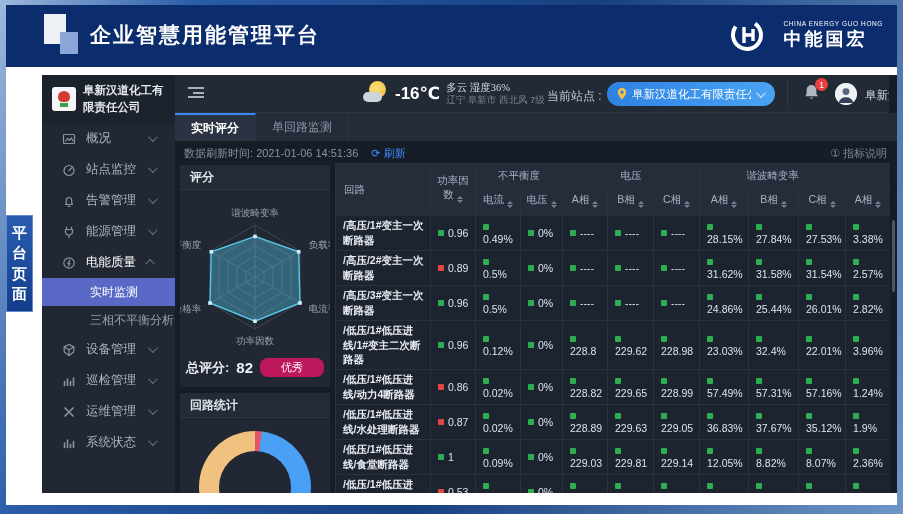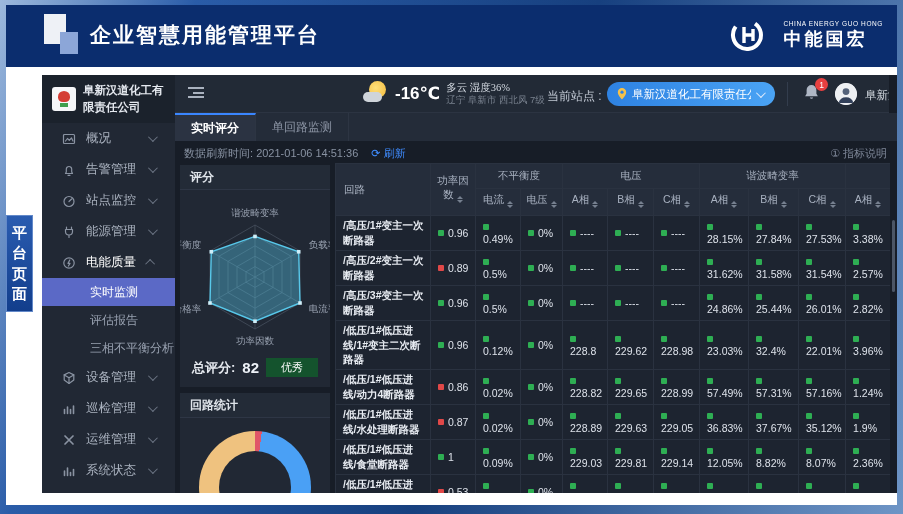--- a/index.html
+++ b/index.html
@@ -69,21 +69,21 @@
   .refresh-link { color:#3f8cff; margin-left:10px; cursor:pointer; }
   .indicator { position:absolute; right:10px; top:5px; font-size:11px; color:#7e8798; cursor:pointer; }
   
   .panel { position:absolute; background:#212834; overflow:hidden; }
   #panel1 { left:138px; top:90px; width:150px; height:222px; }
   #panel2 { left:138px; top:318px; width:150px; height:100px; }
   .panel-h { height:25px; line-height:25px; padding-left:10px; color:#dfe4ea; font-size:12px; font-weight:bold; border-bottom:1px solid #2e3645; background:#232b37; }
   .score-row { position:absolute; left:0; bottom:10px; width:100%; display:flex; align-items:center; justify-content:center; gap:7px; }
   .score-label { color:#e6eaf0; font-size:13px; font-weight:bold; }
   .score-val { color:#eef2f8; font-size:15px; font-weight:bold; }
-  .grade-badge { background:#14532d; color:#fff; font-size:11px; padding:2px 15px; border-radius:0; }
+  .grade-badge { background:#be185d; color:#fff; font-size:11px; padding:2px 21px; border-radius:8px; }
   .donut { position:absolute; left:19px; top:38px; width:112px; height:112px; border-radius:50%; }
   .donut-hole { position:absolute; left:39px; top:58px; width:72px; height:72px; border-radius:50%; background:#212834; }
   
   #tablewrap { position:absolute; left:293px; top:88px; width:555px; height:330px; overflow:hidden; }
   table { border-collapse:collapse; table-layout:fixed; width:555px; }
   th,td { border:1px solid #2a3240; }
   thead th { background:#252d3b; color:#a8b1c0; font-size:10.5px; font-weight:normal; padding:4px 2px; }
   thead .gh { height:25px; }
   tbody td { background:#1d2430; color:#dde2ea; font-size:10.5px; padding:2px 4px 2px 7px; }
   td.name { color:#e8ecf2; font-weight:bold; line-height:1.4; }
@@ -140,57 +140,56 @@
                   <rect x="1.5" y="2.5" width="11" height="9" rx="1"></rect>
                   <path d="M3.5 9l2-2.5 1.8 1.8L9.5 6l1.5 3"></path>
                 </svg>
               </span>
               <span class="mi-label">概况</span>
               <span class="chev"></span>
             </div>
             <div class="menu-item">
               <span class="mi-icon">
                 <svg viewBox="0 0 14 14">
-                  <path d="M3.5 10.5h7l-.8-1.6V6.2A2.7 2.7 0 0 0 7 3.5a2.7 2.7 0 0 0-2.7 2.7v2.7zM6 12.3h2"></path>
-                </svg>
-              </span>
-              <span class="mi-label">告警管理</span>
-              <span class="chev"></span>
-            </div>
-            <div class="menu-item">
-              <span class="mi-icon">
-                <svg viewBox="0 0 14 14">
                   <circle cx="7" cy="7.5" r="5"></circle>
                   <path d="M7 7.5L9.6 5"></path>
                 </svg>
               </span>
               <span class="mi-label">站点监控</span>
               <span class="chev"></span>
             </div>
             <div class="menu-item">
               <span class="mi-icon">
                 <svg viewBox="0 0 14 14">
+                  <path d="M3.5 10.5h7l-.8-1.6V6.2A2.7 2.7 0 0 0 7 3.5a2.7 2.7 0 0 0-2.7 2.7v2.7zM6 12.3h2"></path>
+                </svg>
+              </span>
+              <span class="mi-label">告警管理</span>
+              <span class="chev"></span>
+            </div>
+            <div class="menu-item">
+              <span class="mi-icon">
+                <svg viewBox="0 0 14 14">
                   <path d="M4.5 2v2.5M9.5 2v2.5M3.5 4.5h7v2a3.5 3.5 0 0 1-7 0zM7 10v2.5"></path>
                 </svg>
               </span>
               <span class="mi-label">能源管理</span>
               <span class="chev"></span>
             </div>
             <div class="menu-item open">
               <span class="mi-icon">
                 <svg viewBox="0 0 14 14">
                   <circle cx="7" cy="7" r="5.2"></circle>
                   <path d="M7.8 4L6 7.4h2L6.4 10"></path>
                 </svg>
               </span>
               <span class="mi-label">电能质量</span>
               <span class="chev up"></span>
             </div>
             <div class="sub-item active">实时监测</div>
-            <div class="sub-item">评估报告</div>
             <div class="sub-item">三相不平衡分析</div>
             <div class="menu-item">
               <span class="mi-icon">
                 <svg viewBox="0 0 14 14">
                   <path d="M7 1.5l4.8 2.4v5L7 12.5 2.2 8.9v-5z"></path>
                   <path d="M7 6.8v5.7M2.2 3.9L7 6.8l4.8-2.9"></path>
                 </svg>
               </span>
               <span class="mi-label">设备管理</span>
               <span class="chev"></span>

